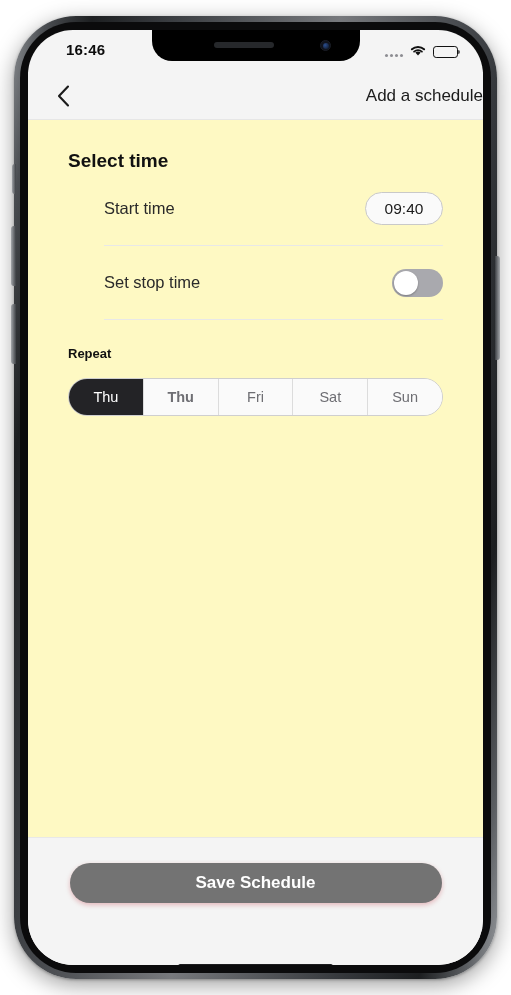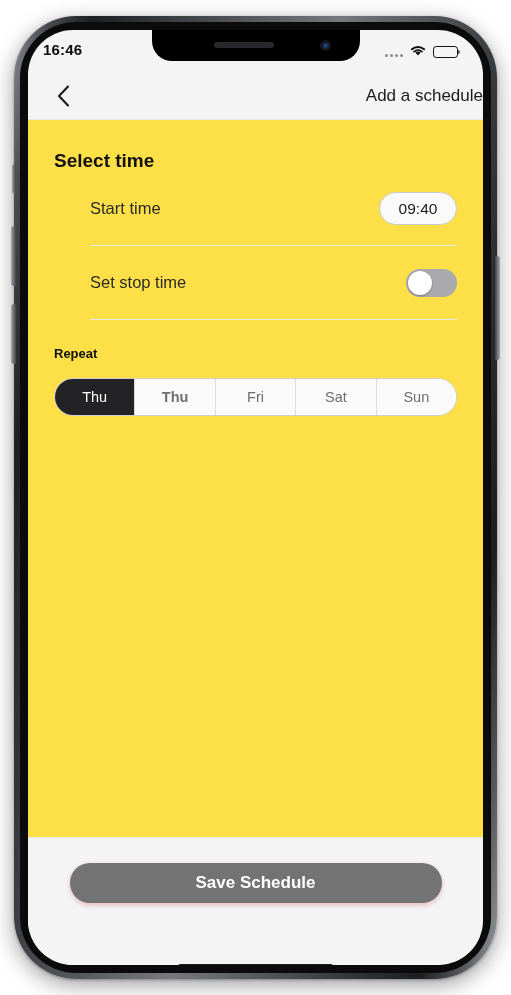--- a/index.html
+++ b/index.html
@@ -119,21 +119,21 @@
   }
 
   
   .statusbar {
     position: relative;
     height: 42px;
     z-index: 45;
   }
   .status-time {
     position: absolute;
-    left: 15px; top: 11px;
+    left: 38px; top: 11px;
     font-size: 15px;
     font-weight: bold;
     color: #0c0c0c;
     letter-spacing: .2px;
   }
   .status-right {
     position: absolute;
     right: 25px; top: 13px;
     display: flex;
     align-items: center;
@@ -189,22 +189,22 @@
   }
   .header-title {
     width: 100%;
     text-align: right;
     font-size: 17px;
     color: #1b1b1b;
   }
 
   
   .content {
-    padding: 0 26px;
-    background: #fde047;
+    padding: 0 40px;
+    background: #fef9c3;
     height: 717px;
     position: relative;
   }
 
   .section-title {
     font-size: 19px;
     font-weight: bold;
     color: #111;
     padding-top: 30px;
   }

